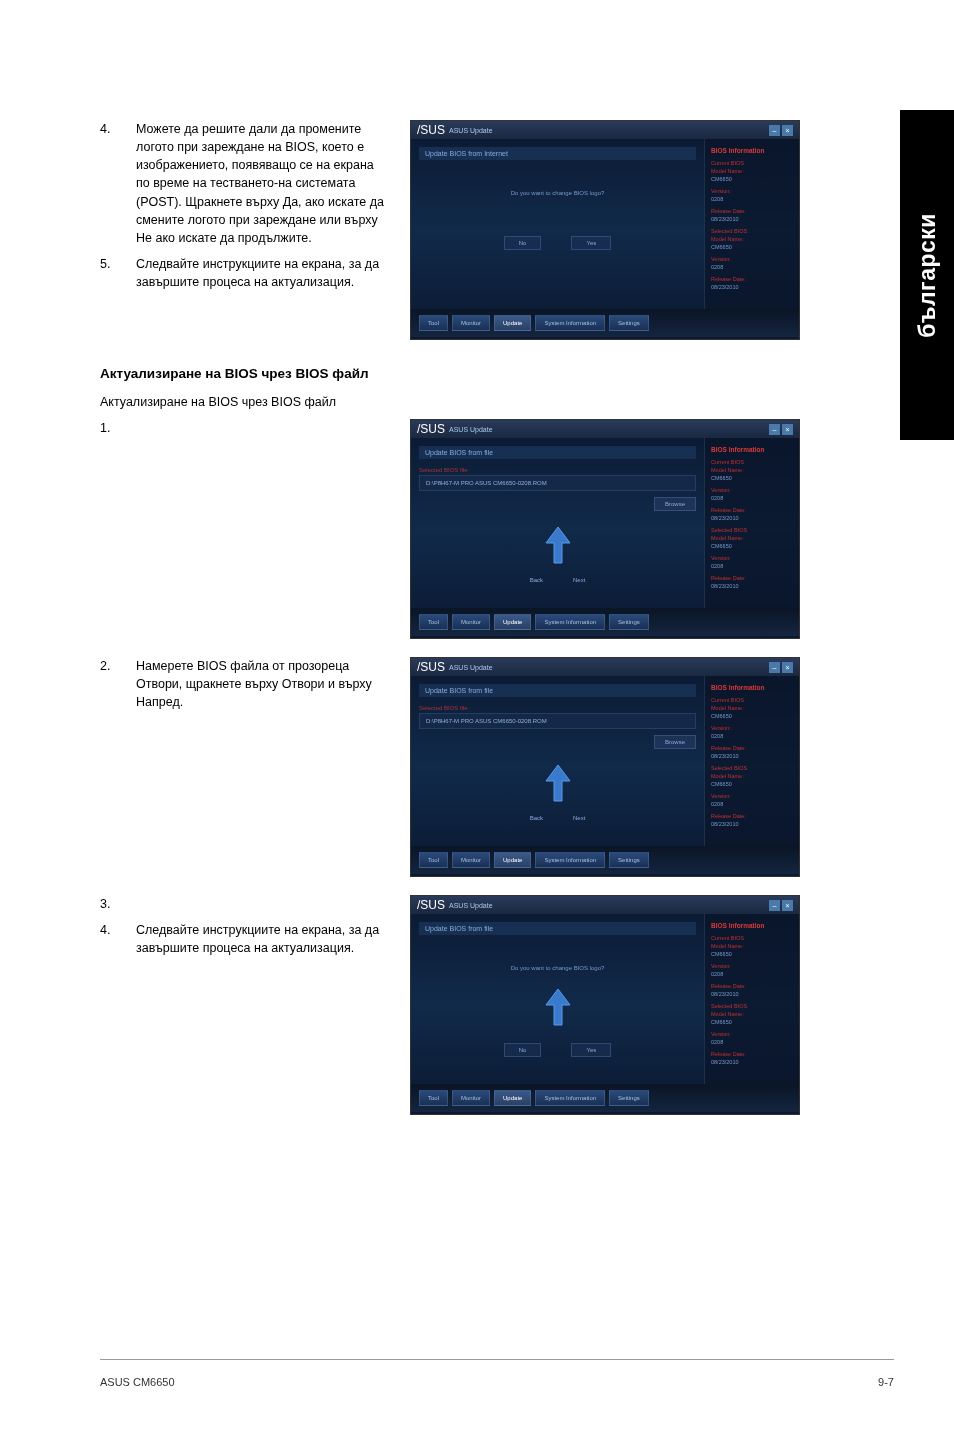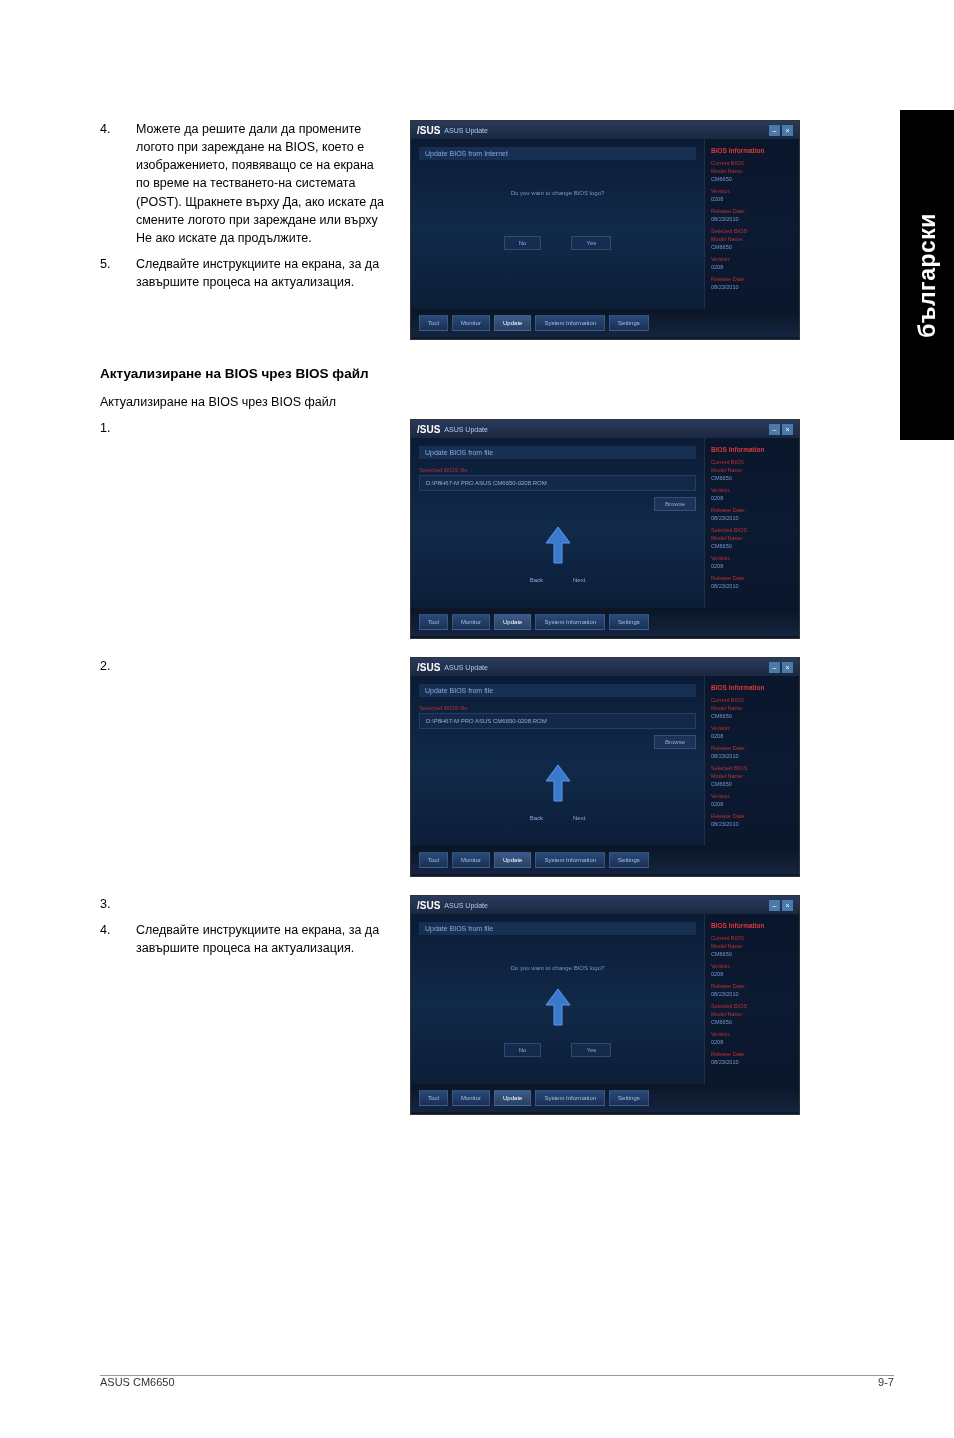--- a/index.html
+++ b/index.html
@@ -59,22 +59,22 @@
   .sc-titlebar {
     height: 18px;
     background: linear-gradient(180deg, #2a3a5a 0%, #1a2840 100%);
     display: flex;
     align-items: center;
     padding: 0 6px;
     justify-content: space-between;
   }
   .sc-logo {
     color: #fff;
-    font-size: 10px;
-    font-weight: bold;
+    font-size: 12px;
+    font-weight: normal;
   }
   .sc-title {
     color: #aaccee;
     font-size: 7px;
     margin-left: 4px;
     flex: 1;
   }
   .sc-winbtn {
     display: flex;
     gap: 2px;
@@ -218,21 +218,21 @@
   .intro {
     font-size: 12.5px;
     margin-bottom: 10px;
   }
   .footer {
     position: absolute;
     bottom: 50px;
     left: 100px;
     right: 60px;
     border-top: 1px solid #999;
-    padding-top: 0;
+    padding-top: 16px;
     display: flex;
     justify-content: space-between;
     font-size: 11px;
     color: #333;
   }
   b { font-weight: normal; }
 </style>
 </head>
 <body>
 
@@ -371,20 +371,23 @@
         </div>
       </div>
     </div>
   </div>
 
   <div class="row">
     <div class="text-col">
       <ol>
         <li>
           <span class="num">2.</span>
+          <span class="txt">
+            <span>Намерете BIOS файла от прозореца Отвори, щракнете върху </span><b>Отвори</b><span> и върху </span><b>Напред</b><span>.</span>
+          </span>
         </li>
       </ol>
     </div>
     <div class="img-col">
       <div class="screenshot">
         <div class="sc-titlebar">
           <span class="sc-logo">/SUS</span>
           <span class="sc-title">ASUS Update</span>
           <div class="sc-winbtn">
             <span>–</span>

